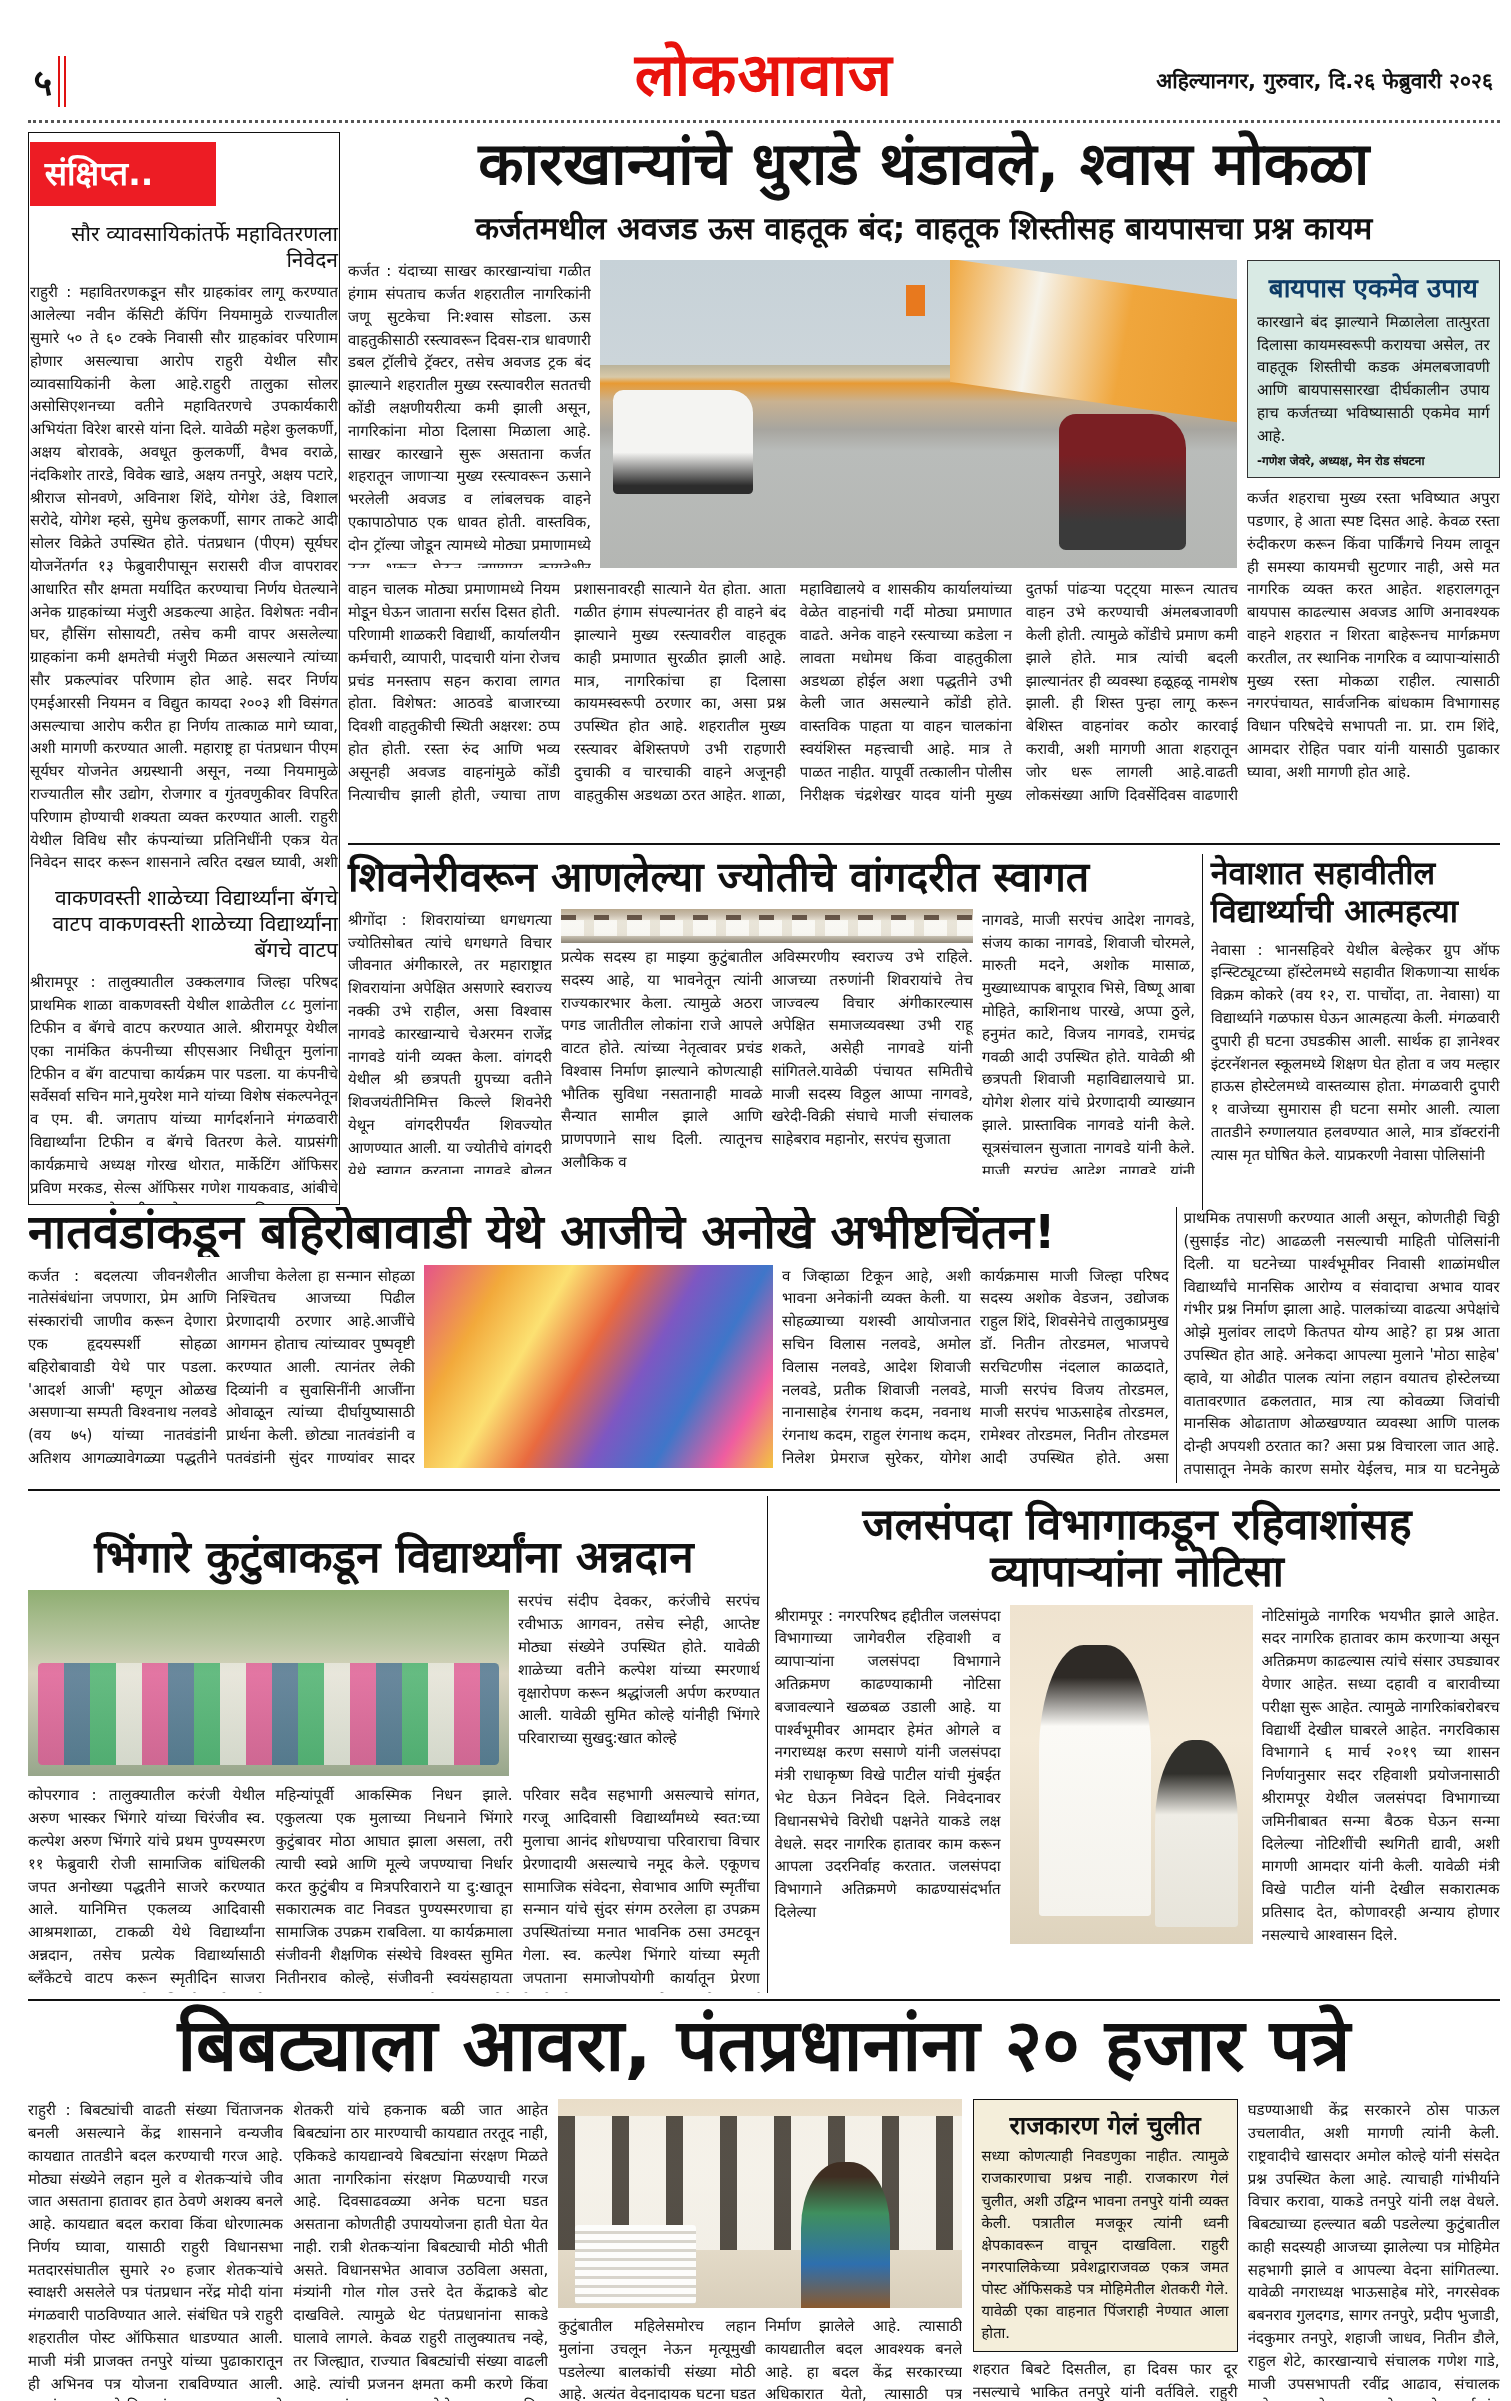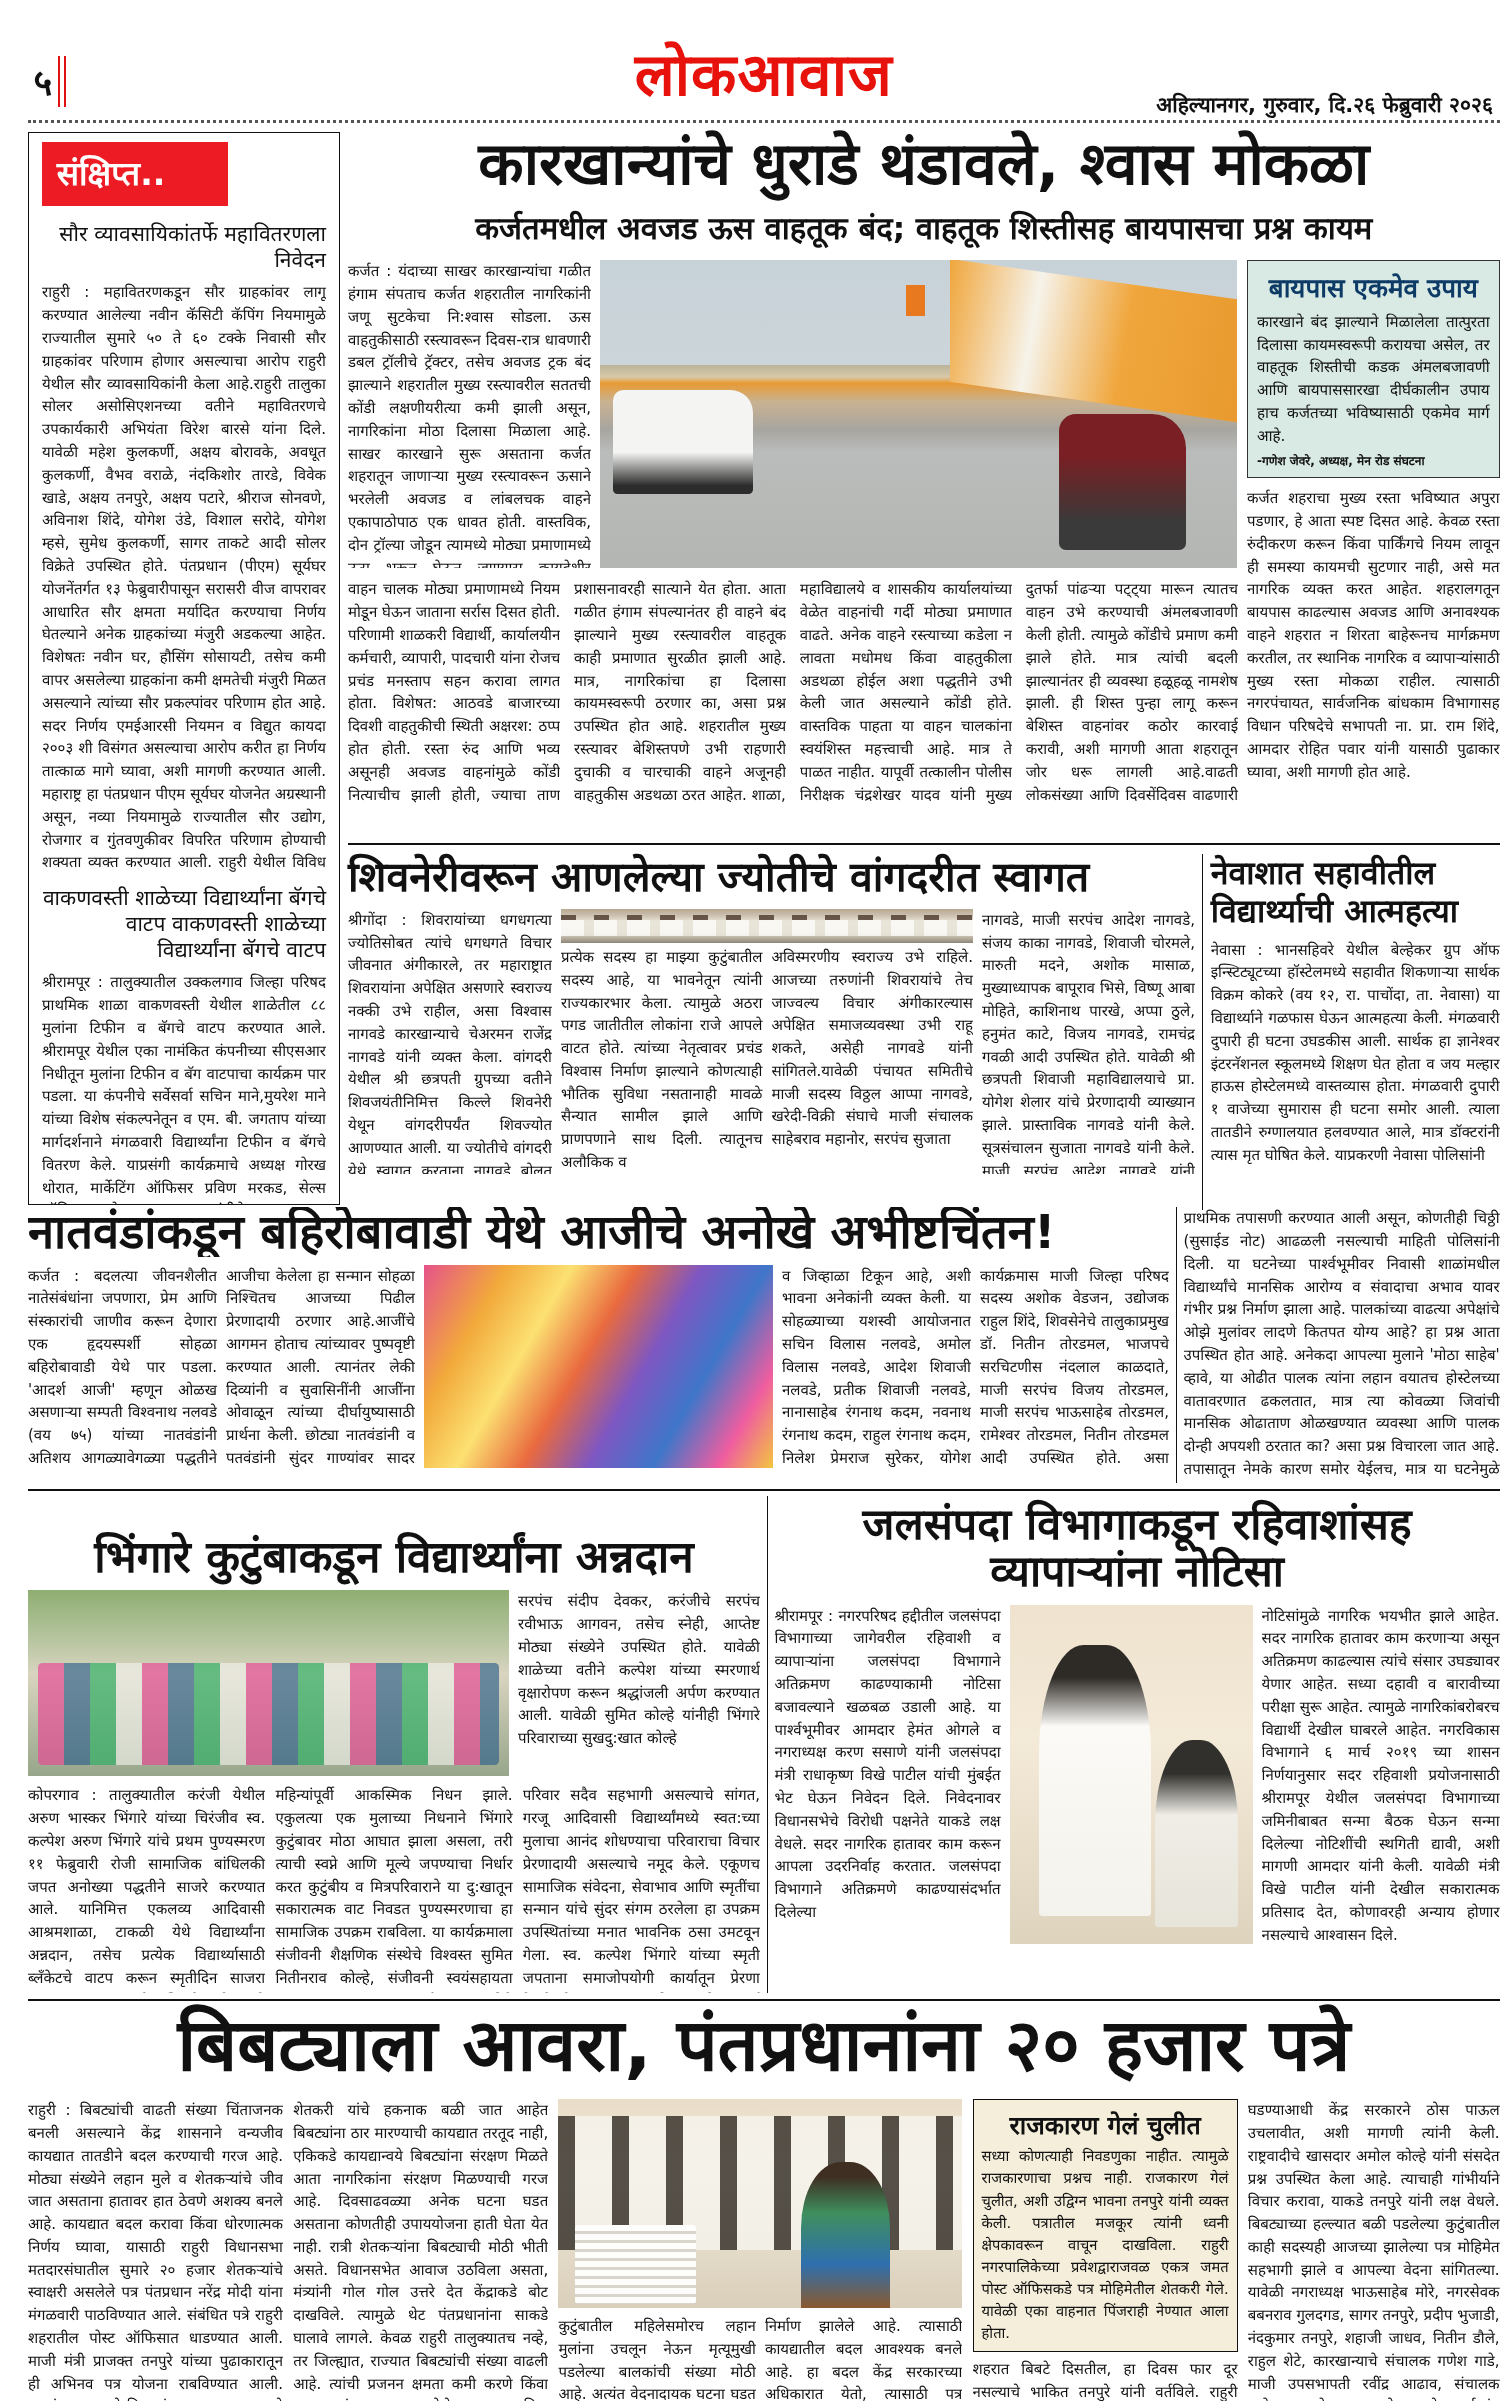--- a/index.html
+++ b/index.html
@@ -7,33 +7,33 @@
   body { font-family:"DejaVu Sans", sans-serif; color:#111; }
   .page { position:relative; width:1512px; height:2401px; background:#fff; margin:0 auto;
           padding:16px 12.4px 0 28px; overflow:hidden; }
 
   
   .mast { position:relative; height:96px; }
   .pagenum { position:absolute; left:5.6px; top:40px; font-size:36px; font-weight:bold; display:flex; align-items:center; gap:5.6px; }
   .redbars { display:inline-block; width:8px; height:51px; border-left:2.3px solid #e01212; border-right:2.3px solid #e01212; }
   .masthead { position:absolute; left:0; right:0; top:16px; text-align:center; color:#e8120c;
               font-size:59px; font-weight:bold; letter-spacing:1.1px; }
-  .dateline { position:absolute; right:6.8px; top:50px; font-size:21px; font-weight:bold;margin-top:24px; }
+  .dateline { position:absolute; right:6.8px; top:50px; font-size:21px; font-weight:bold; }
   .dotted { border-top:3.4px dotted #555; margin:8px 0 9px 0; }
 
   
   .col { text-align:justify; overflow:hidden; }
   .body-t { font-size:15px; line-height:1.52; }
   .hrule { border-top:2.3px solid #111; margin:5.6px 0; }
   .vline { width:0; border-left:1.7px solid #111; margin:0 6.8px; }
   .photo { position:relative; overflow:hidden; background:#cfd3d6; }
 
   
   .topzone { display:flex; gap:8px; height:1073px; }
-  .briefs { width:312px; flex:none; border:1.7px solid #111; padding:9px 13px; overflow:hidden; }
+  .briefs { width:312px; flex:none; border:1.7px solid #111; padding:9px 1px; overflow:hidden; }
   .brief-badge { background:#ed1c24; color:#fff; font-size:33px; font-weight:bold; padding:8px 14.7px 11.3px 14.7px; width:186px; margin-bottom:14.7px; }
   .brief-title { font-size:21px; font-weight:normal; text-align:right; line-height:1.25; margin:10.2px 0 8px 0; }
   .rightzone { flex:1; display:flex; flex-direction:column; }
 
   .lead-hl { font-size:59px; font-weight:bold; text-align:center; line-height:1.1; }
   .lead-sub { font-size:31px; font-weight:bold; text-align:center; margin:9px 0 12.4px 0; }
   .lead-row { display:flex; gap:9px; }
   .lead-leftwrap { width:890px; flex:none; }
   .lead-toprow { display:flex; gap:9px; height:308px; }
   .lead-col-left { width:243px; flex:none; }

